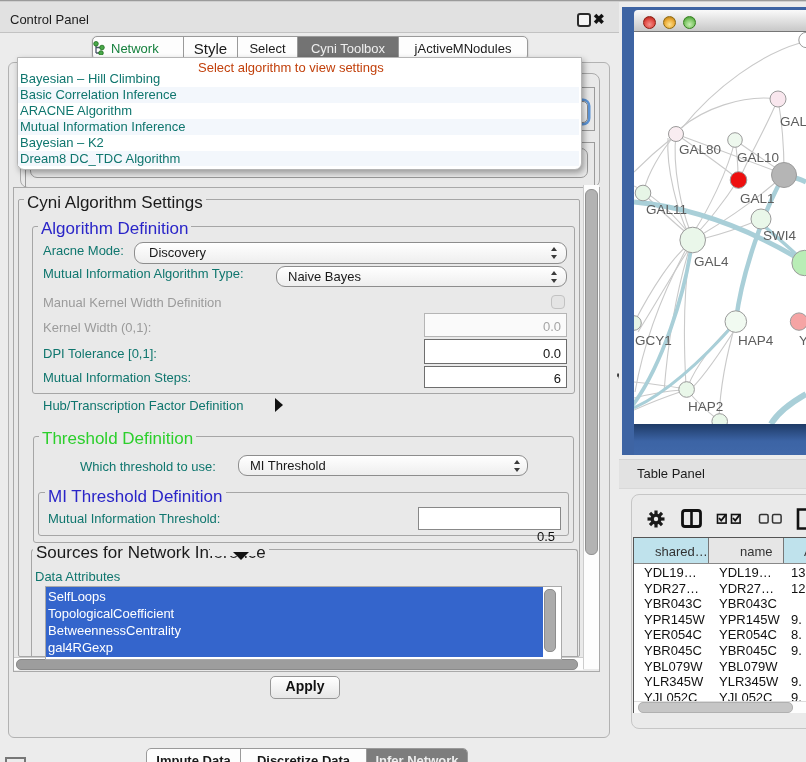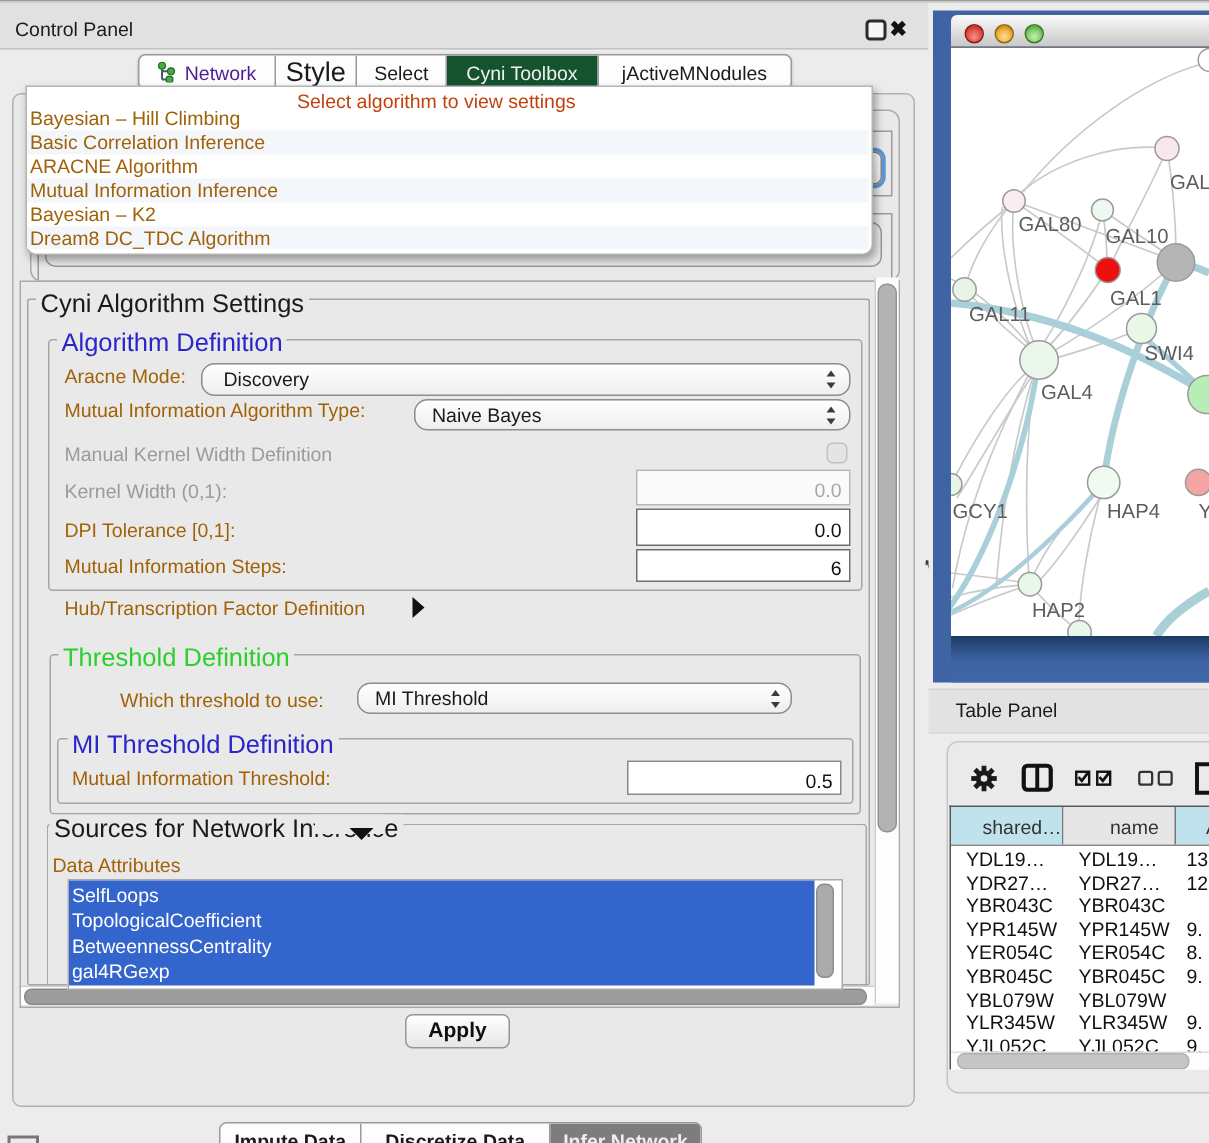--- a/index.html
+++ b/index.html
@@ -1,17 +1,17 @@
 <!DOCTYPE html>
 <html><head><meta charset="utf-8">
 <style>
   html,body{margin:0;padding:0}
   body{width:806px;height:762px;background:#ececec;font-family:"Liberation Sans",sans-serif;position:relative;overflow:hidden}
   .ab{position:absolute}
-  .t13{font-size:13px;color:#a16207;white-space:nowrap}
+  .t13{font-size:13px;color:#0f766e;white-space:nowrap}
   .b{font-weight:normal}
   .gray{color:#9b9b9b}
   .grp{position:absolute;border:1px solid #a6a6a6;border-radius:3px}
   .gt{position:absolute;background:#e9e9e9;padding:0 3px;font-size:17px;white-space:nowrap}
   .combo{position:absolute;background:linear-gradient(#ffffff,#eeeeee);border:1px solid #8d8d8d;border-radius:4px}
   .combo .tx{position:absolute;left:10px;top:2px;font-size:13px;color:#1a1a1a;white-space:nowrap}
   .spin{position:absolute;right:8px;top:4px;width:7px;height:12px}
   .spin .up{position:absolute;left:0;top:0;width:0;height:0;border-left:3.5px solid transparent;border-right:3.5px solid transparent;border-bottom:4.5px solid #3a3a3a}
   .spin .dn{position:absolute;left:0;top:7.5px;width:0;height:0;border-left:3.5px solid transparent;border-right:3.5px solid transparent;border-top:4.5px solid #3a3a3a}
   .inp{position:absolute;background:#fff;border:1px solid #6e6e6e;font-size:13px;color:#111;text-align:right;box-sizing:border-box;padding:2px 5px 0 0}
@@ -20,29 +20,29 @@
 
 <div class="ab" style="left:0;top:0;width:806px;height:1px;background:#9a9a9a"></div>
 <div class="ab" style="left:0;top:1px;width:806px;height:1px;background:#cfcfcf"></div>
 <div class="ab" style="left:0;top:2px;width:619px;height:30px;background:#e1e1e1;border-bottom:1px solid #c2c2c2"></div>
 <div class="ab t13" style="left:10px;top:12px;color:#1c1c1c">Control Panel</div>
 <div class="ab" style="left:577px;top:13px;width:10px;height:10px;border:2px solid #2b2b2b;border-radius:3px;background:#f5f5f5"></div>
 <div class="ab" style="left:593px;top:11px;font-size:14px;font-weight:bold;color:#111">✖</div>
 
 <div id="toptabs" class="ab" style="left:92px;top:36px;height:22px">
     <div style="display:flex;height:22px;border:1px solid #9a9a9a;border-radius:5px;overflow:hidden;background:#fdfdfd;box-shadow:0 1px 2px rgba(0,0,0,0.25)">
-      <div style="display:flex;align-items:center;justify-content:center;width:90px;font-size:13px;color:#4c1d95;border-right:1px solid #9a9a9a;"><svg width="14" height="14" viewBox="0 0 14 14" style="margin-right:4px">
+      <div style="display:flex;align-items:center;justify-content:flex-start;width:90px;font-size:13px;color:#15803d;border-right:1px solid #9a9a9a;"><svg width="14" height="14" viewBox="0 0 14 14" style="margin-right:4px">
           <path d="M 3,3 V 12 M 3,6.5 H 8 M 3,12 H 7" fill="none" stroke="#4a5568" stroke-width="1.3"></path>
           <circle cx="3" cy="2.8" r="2.3" fill="#4aa84a" stroke="#1c6e1c" stroke-width="0.8"></circle>
           <circle cx="9" cy="6.5" r="2.3" fill="#4aa84a" stroke="#1c6e1c" stroke-width="0.8"></circle>
           <circle cx="8" cy="12" r="2.3" fill="#4aa84a" stroke="#1c6e1c" stroke-width="0.8"></circle>
         </svg>Network</div>
-      <div style="display:flex;align-items:center;justify-content:center;width:53px;font-size:18px;color:#1a1a1a;border-right:1px solid #9a9a9a;">Style</div>
+      <div style="display:flex;align-items:center;justify-content:center;width:53px;font-size:15px;color:#1a1a1a;border-right:1px solid #9a9a9a;">Style</div>
       <div style="display:flex;align-items:center;justify-content:center;width:59px;font-size:13px;color:#1a1a1a;border-right:1px solid #9a9a9a;">Select</div>
-      <div style="display:flex;align-items:center;justify-content:center;width:100px;font-size:13px;background:#14532d;color:#efefef;border-right:1px solid #9a9a9a;">Cyni Toolbox</div>
+      <div style="display:flex;align-items:center;justify-content:center;width:100px;font-size:13px;background:#737373;color:#efefef;border-right:1px solid #9a9a9a;">Cyni Toolbox</div>
       <div style="display:flex;align-items:center;justify-content:center;width:128px;font-size:13px;color:#1a1a1a;">jActiveMNodules</div>
     </div>
   </div>
 
 <div class="ab" style="left:8px;top:62px;width:600px;height:674px;background:#e9e9e9;border:1px solid #b2b2b2;border-radius:6px"></div>
 <svg class="ab" style="left:616px;top:373px" width="7" height="8" viewBox="0 0 7 8">
     <path d="M 1.2,0.5 C 2.5,0.2 4.2,0.8 5,2.2 L 3.6,2.6 L 4.4,5.6 L 3,6 L 2.2,3.2 L 1,4 Z" fill="#3a3a3a"></path>
   </svg>
 
 <div class="ab" style="left:20px;top:73px;width:578px;height:113px;border:1px solid #aaaaaa;border-radius:8px"></div>
@@ -100,21 +100,21 @@
     <span class="tx" style="left:11px">MI Threshold</span>
     <span class="spin" style="right:6px">
       <span class="up"></span>
       <span class="dn"></span>
     </span>
   </div>
 
 <div class="grp" style="left:38px;top:492px;width:529px;height:42px"></div>
 <div class="gt" style="left:45px;top:487px;color:#2a25c8">MI Threshold Definition</div>
 <div class="ab t13 b" style="left:48px;top:511px">Mutual Information Threshold:</div>
-<div class="inp" style="left:418px;top:507px;width:143px;height:23px;border-color:#888;padding-top:5px">0.5</div>
+<div class="inp" style="left:418px;top:507px;width:143px;height:23px;border-color:#888;padding-top:21px">0.5</div>
 
 <div class="grp" style="left:31px;top:549px;width:545px;height:107px;border-bottom:none;border-radius:3px 3px 0 0"></div>
 <div class="gt" style="left:33px;top:543px;color:#1a1a1a">Sources for Network Inference</div>
 <div class="ab" style="left:210px;top:543px;width:46px;height:13px;background:#e9e9e9"></div>
 <div class="ab" style="left:233px;top:552px;width:0;height:0;border-left:8.5px solid transparent;border-right:8.5px solid transparent;border-top:8px solid #111"></div>
 <div class="ab t13 b" style="left:35px;top:569px">Data Attributes</div>
 
 <div class="ab" style="left:45px;top:586px;width:515px;height:72px;background:#fff;border:1px solid #aaa"></div>
 <div class="ab" style="left:46px;top:587px;width:497px;height:70px;background:#3465cc"></div>
 <div class="ab t13" style="left:48px;top:589px;color:#fff">SelfLoops</div>

